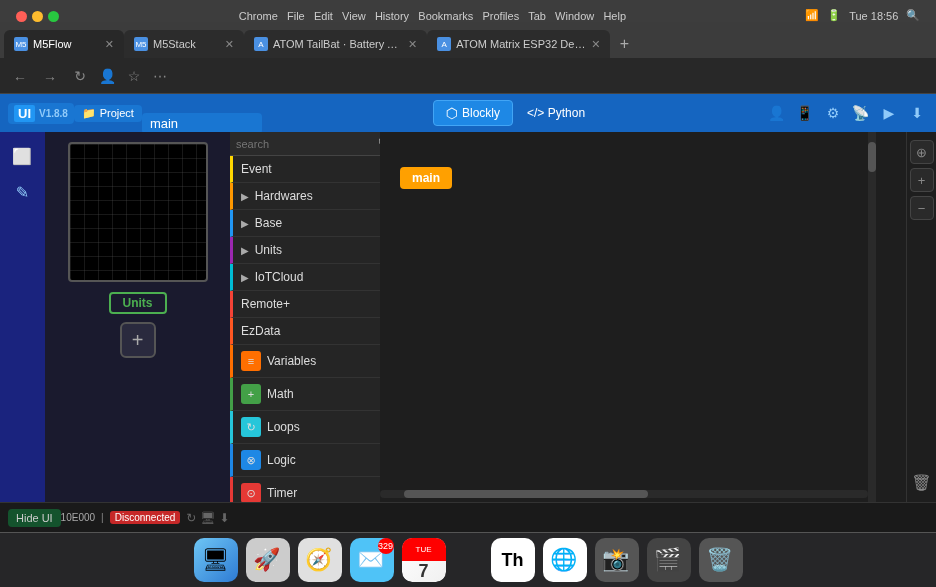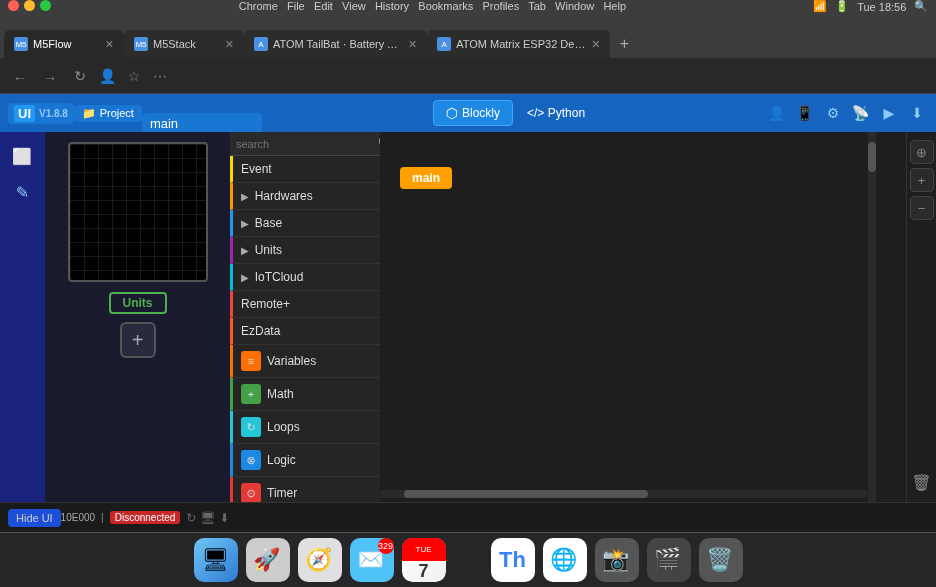--- a/index.html
+++ b/index.html
@@ -3,22 +3,22 @@
   <meta charset="utf-8">
   <style>
     * { margin: 0; padding: 0; box-sizing: border-box; }
     body { width: 936px; height: 587px; overflow: hidden; background: #1a1a2e; font-family: -apple-system, BlinkMacSystemFont, 'Helvetica Neue', Arial, sans-serif; }
 
     
     .title-bar {
       height: 22px;
       background: #3d3d3d;
       display: flex;
-      align-items: flex-start;
-      padding: 0 8px;
+      align-items: flex-end;
+      padding: 0 16px;
       font-size: 11px;
       color: #ccc;
     }
     .traffic-lights { display: flex; gap: 5px; align-items: center; }
     .tl { width: 11px; height: 11px; border-radius: 50%; }
     .tl-red { background: #ff5f57; }
     .tl-yellow { background: #febc2e; }
     .tl-green { background: #28c840; }
     .title-bar-text { flex: 1; text-align: center; font-size: 11px; color: #ccc; }
     .mac-right { display: flex; gap: 8px; align-items: center; font-size: 11px; }
@@ -348,21 +348,21 @@
       font-size: 9px;
       display: flex; align-items:center; justify-content:center;
     }
     .dock-cal { background: linear-gradient(135deg, #fff, #f0f0f0); border-radius:10px; display:flex; flex-direction:column; }
     .dock-cal-top { background: red; border-radius: 8px 8px 0 0; width:100%; height: 24px; display:flex; align-items:center; justify-content:center; font-size:8px; color:#fff; }
     .dock-cal-num { flex:1; display:flex; align-items:center; justify-content:center; font-size:18px; color:#333; font-weight:bold; }
     .hide-ui-btn {
       position: absolute;
       bottom: 60px;
       left: 8px;
-      background: #1d4ed8;
+      background: #14532d;
       color: #ccc;
       border-radius: 4px;
       padding: 3px 8px;
       font-size: 11px;
       cursor: pointer;
     }
 
     
     .sidebar-menu::-webkit-scrollbar { width: 4px; }
     .sidebar-menu::-webkit-scrollbar-track { background: #222; }
@@ -586,21 +586,21 @@
   <div class="dock-item dock-badge" style="background:#4fc3f7;border-radius:10px;">
     <span>✉️</span>
     <div class="dock-badge-num">329</div>
   </div>
   <div class="dock-item" style="padding:0;overflow:hidden;">
     <div class="dock-cal" style="width:44px;height:44px;">
       <div class="dock-cal-top">TUE</div>
       <div class="dock-cal-num">7</div>
     </div>
   </div>
-  <div class="dock-item" style="background:#fff;border-radius:10px;color:#3b82f6;font-weight:bold;font-size:22px;margin-left:37px;">
+  <div class="dock-item" style="background:#fff;border-radius:10px;color:#000000;font-weight:bold;font-size:18px;margin-left:37px;">
     <span>Th</span>
   </div>
   <div class="dock-item" style="background:#fff;border-radius:10px;">
     <span>🌐</span>
   </div>
   <div class="dock-item" style="background:#555;border-radius:10px;">
     <span>📸</span>
   </div>
   <div class="dock-item" style="background:#444;border-radius:10px;">
     <span>🎬</span>

